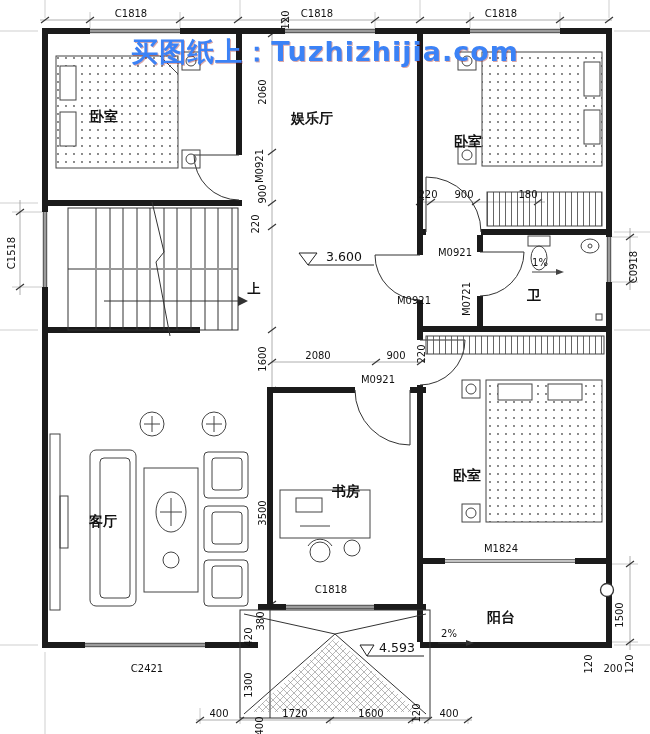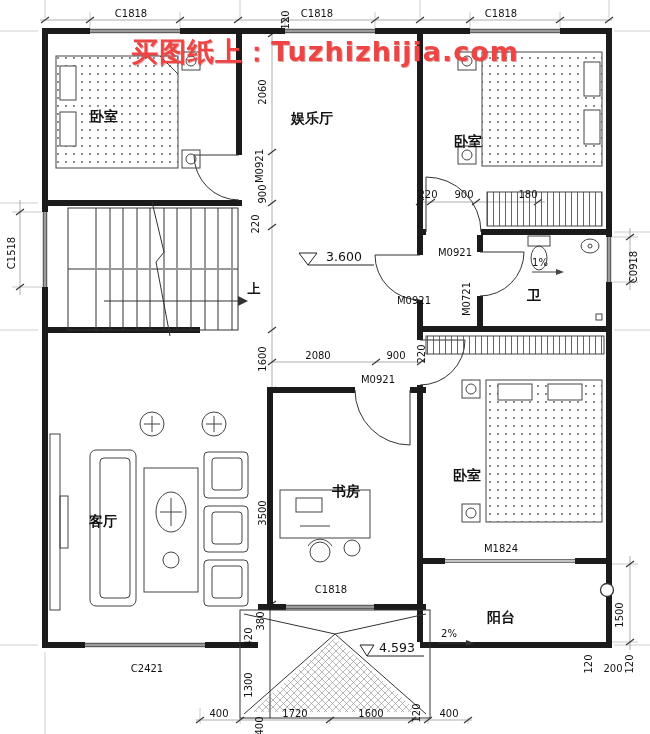--- a/index.html
+++ b/index.html
@@ -1,20 +1,20 @@
 <!DOCTYPE html>
 <html><head>
 <meta charset="utf-8">
 <style>
   html,body{margin:0;padding:0;background:#fff;}
   .page{position:relative;width:650px;height:734px;background:#fff;overflow:hidden;
         font-family:"DejaVu Sans","Liberation Sans",sans-serif;}
   svg{position:absolute;left:0;top:0;}
   .watermark{position:absolute;left:0;top:34px;width:650px;text-align:center;
-        font-size:27px;font-weight:bold;color:#ef4444;letter-spacing:1px;
+        font-size:27px;font-weight:bold;color:#3b82f6;letter-spacing:1px;
         text-shadow:1px 1px 0 rgba(150,0,0,.35);
         font-family:"DejaVu Sans","Liberation Sans",sans-serif;z-index:5;}
   text{font-family:"DejaVu Sans","Liberation Sans",sans-serif;fill:#111;}
   .t{font-size:10px;}
   .room{font-size:14px;font-weight:600;}
   .lvl{font-size:12.5px;}
   .up{font-size:13px;font-weight:600;}
 </style>
 </head>
 <body>

